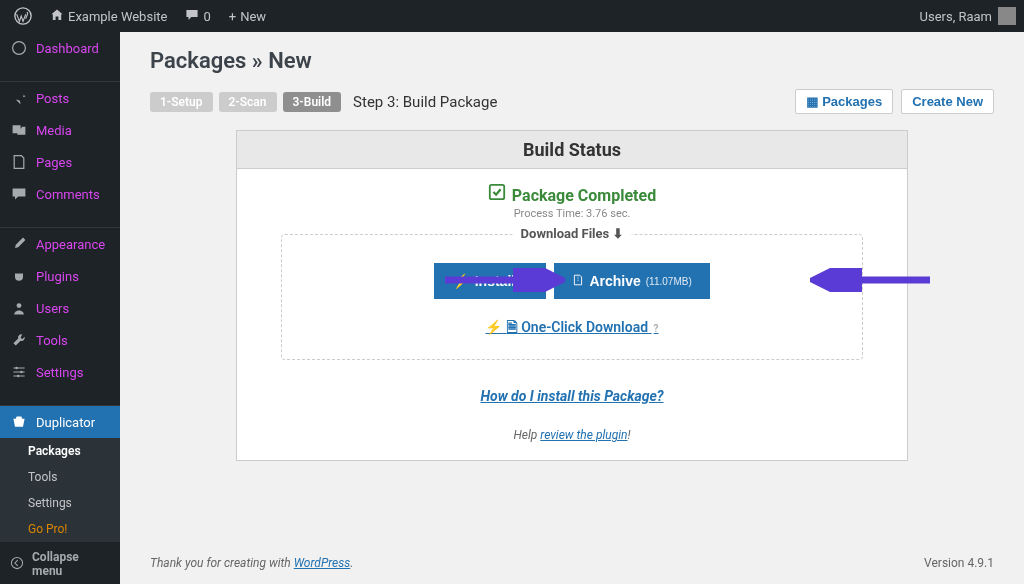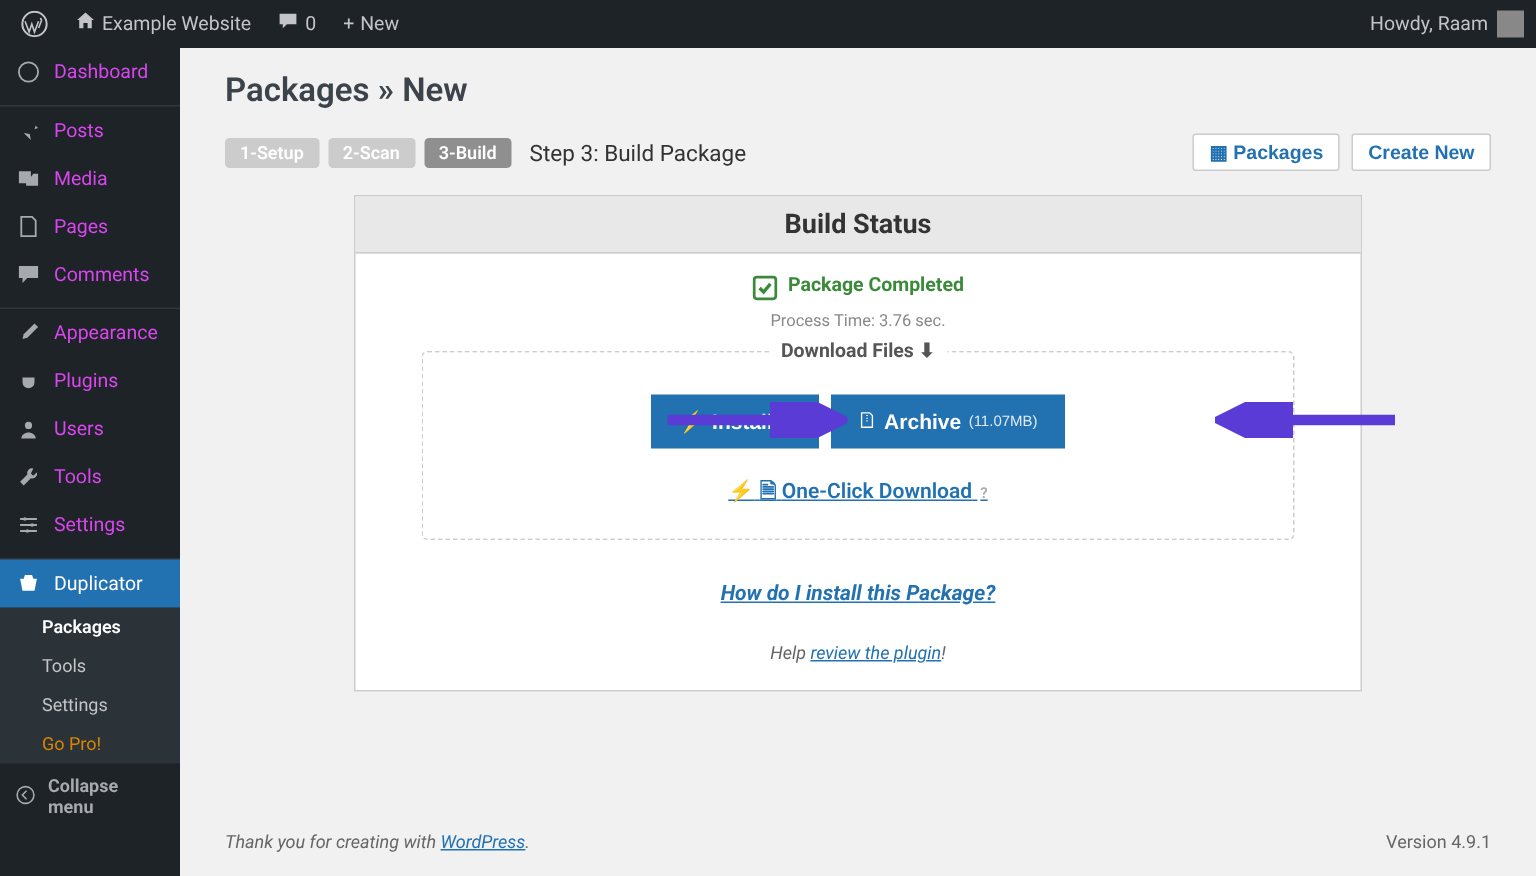--- a/index.html
+++ b/index.html
@@ -5,21 +5,21 @@
 * { margin: 0; padding: 0; box-sizing: border-box; }
 body { font-family: -apple-system, BlinkMacSystemFont, "Segoe UI", Roboto, sans-serif; font-size: 13px; background: #f1f1f1; color: #444; }
 .toolbar { background: #1d2327; color: #c3c4c7; height: 32px; display: flex; align-items: center; padding: 0 8px; font-size: 13px; justify-content: space-between; }
 .toolbar-left { display: flex; align-items: center; gap: 6px; }
 .toolbar-item { display: flex; align-items: center; gap: 4px; padding: 0 6px; color: #c3c4c7; cursor: pointer; }
 .toolbar-right { display: flex; align-items: center; gap: 6px; color: #c3c4c7; }
 .avatar { width: 18px; height: 18px; background: #888; display: inline-block; }
 .layout { display: flex; min-height: calc(100vh - 32px); }
 .sidebar { width: 120px; background: #1d2327; color: #c3c4c7; display: flex; flex-direction: column; flex-shrink: 0; }
 .menu-item { display: flex; align-items: center; gap: 8px; padding: 7px 10px; color: #d946ef; font-size: 13px; cursor: pointer; }
-.menu-item.sep { border-top: 1px solid #32373c; margin-top: 6px; }
+.menu-item.sep { border-top: 1px solid #32373c; margin-top: 17px; }
 .menu-item .mi { width: 18px; height: 18px; display: inline-flex; align-items: center; justify-content: center; font-size: 16px; color: #a7aaad; }
 .menu-item.active { background: #2271b1; color: #fff; position: relative; }
 .menu-item.active .mi { color: #fff; }
 .menu-item.active::after { content: ''; position: absolute; right: -8px; top: 50%; transform: translateY(-50%); border: 8px solid transparent; border-right-color: #f1f1f1; }
 .submenu { background: #2c3338; font-size: 12px; }
 .submenu-item { padding: 6px 10px 6px 28px; color: #c3c4c7; cursor: pointer; }
 .submenu-item.current { color: #fff; font-weight: 600; }
 .submenu-item.pro { color: #d98500; }
 .collapse { padding: 8px 10px; font-size: 12px; color: #a7aaad; cursor: pointer; display: flex; align-items: center; gap: 8px; font-weight: bold; }
 .content { flex: 1; padding: 10px 30px; display: flex; flex-direction: column; position: relative; }
@@ -27,21 +27,21 @@
 .steprow { display: flex; align-items: center; justify-content: space-between; margin-bottom: 16px; }
 .steps-left { display: flex; align-items: center; gap: 6px; }
 .step-pill { background: #ccc; color: #fff; font-size: 12px; font-weight: 600; padding: 3px 10px; border-radius: 3px; }
 .step-pill.active { background: #8f8f8f; }
 .step-title { font-size: 15px; color: #333; margin-left: 6px; }
 .top-buttons { display: flex; align-items: center; gap: 8px; }
 .btn-outline { background: #fff; border: 1px solid #ccc; color: #2271b1; padding: 4px 10px; font-size: 13px; cursor: pointer; font-weight: 600; border-radius: 2px; }
 .panel { width: 672px; margin: 0 auto; border: 1px solid #ccc; background: #fff; }
 .panel-header { background: #e8e8e8; border-bottom: 1px solid #ccc; text-align: center; padding: 8px; font-size: 18px; font-weight: 700; color: #333; }
 .panel-body { padding: 14px 20px 18px; text-align: center; }
-.completed { color: #3a8a3a; font-weight: 700; font-size: 13px; display: flex; align-items: flex-start; justify-content: center; gap: 6px; }
+.completed { color: #3a8a3a; font-weight: 700; font-size: 16px; display: flex; align-items: flex-end; justify-content: center; gap: 6px; }
 .process-time { color: #888; font-size: 11px; margin-top: 2px; }
 .download-box { border: 1px dashed #ccc; margin: 14px 24px 0; padding: 28px 10px 18px; position: relative; border-radius: 4px; }
 .download-box .legend { position: absolute; top: -9px; left: 50%; transform: translateX(-50%); background: #fff; padding: 0 8px; color: #555; font-size: 13px; font-weight: 700; }
 .dl-buttons { display: flex; gap: 8px; justify-content: center; }
 .dl-btn { background: #2271b1; color: #fff; border: none; padding: 10px 18px; font-size: 14px; font-weight: 700; cursor: pointer; display: flex; align-items: center; gap: 5px; justify-content: space-between; }
 .dl-btn .small { font-size: 10px; font-weight: 400; opacity: 0.85; }
 .one-click { margin-top: 18px; color: #2271b1; font-weight: 600; text-decoration: underline; font-size: 14px; }
 .one-click .help-q { text-decoration: none; color: #aaa; font-size: 10px; margin-left: 2px; }
 .howto { margin-top: 28px; font-weight: 700; font-style: italic; text-decoration: underline; color: #2271b1; font-size: 14px; }
 .help-text { margin-top: 24px; font-size: 12px; font-style: italic; color: #666; }
@@ -80,21 +80,21 @@
           </svg>
       </span>
       <span>0</span>
     </span>
     <span class="toolbar-item">
       <span>+</span>
       <span>New</span>
     </span>
   </div>
   <div class="toolbar-right">
-    <span>Howdy, Raam</span>
+    <span>Users, Raam</span>
     <span class="avatar"></span>
   </div>
 </div>
 
 <div class="layout">
   <div class="sidebar">
     <div class="menu-item">
         <span class="mi">
           <svg width="16" height="16" viewBox="0 0 20 20" fill="currentColor">
             <circle cx="10" cy="10" r="8" fill="none" stroke="currentColor" stroke-width="1.5"></circle>

